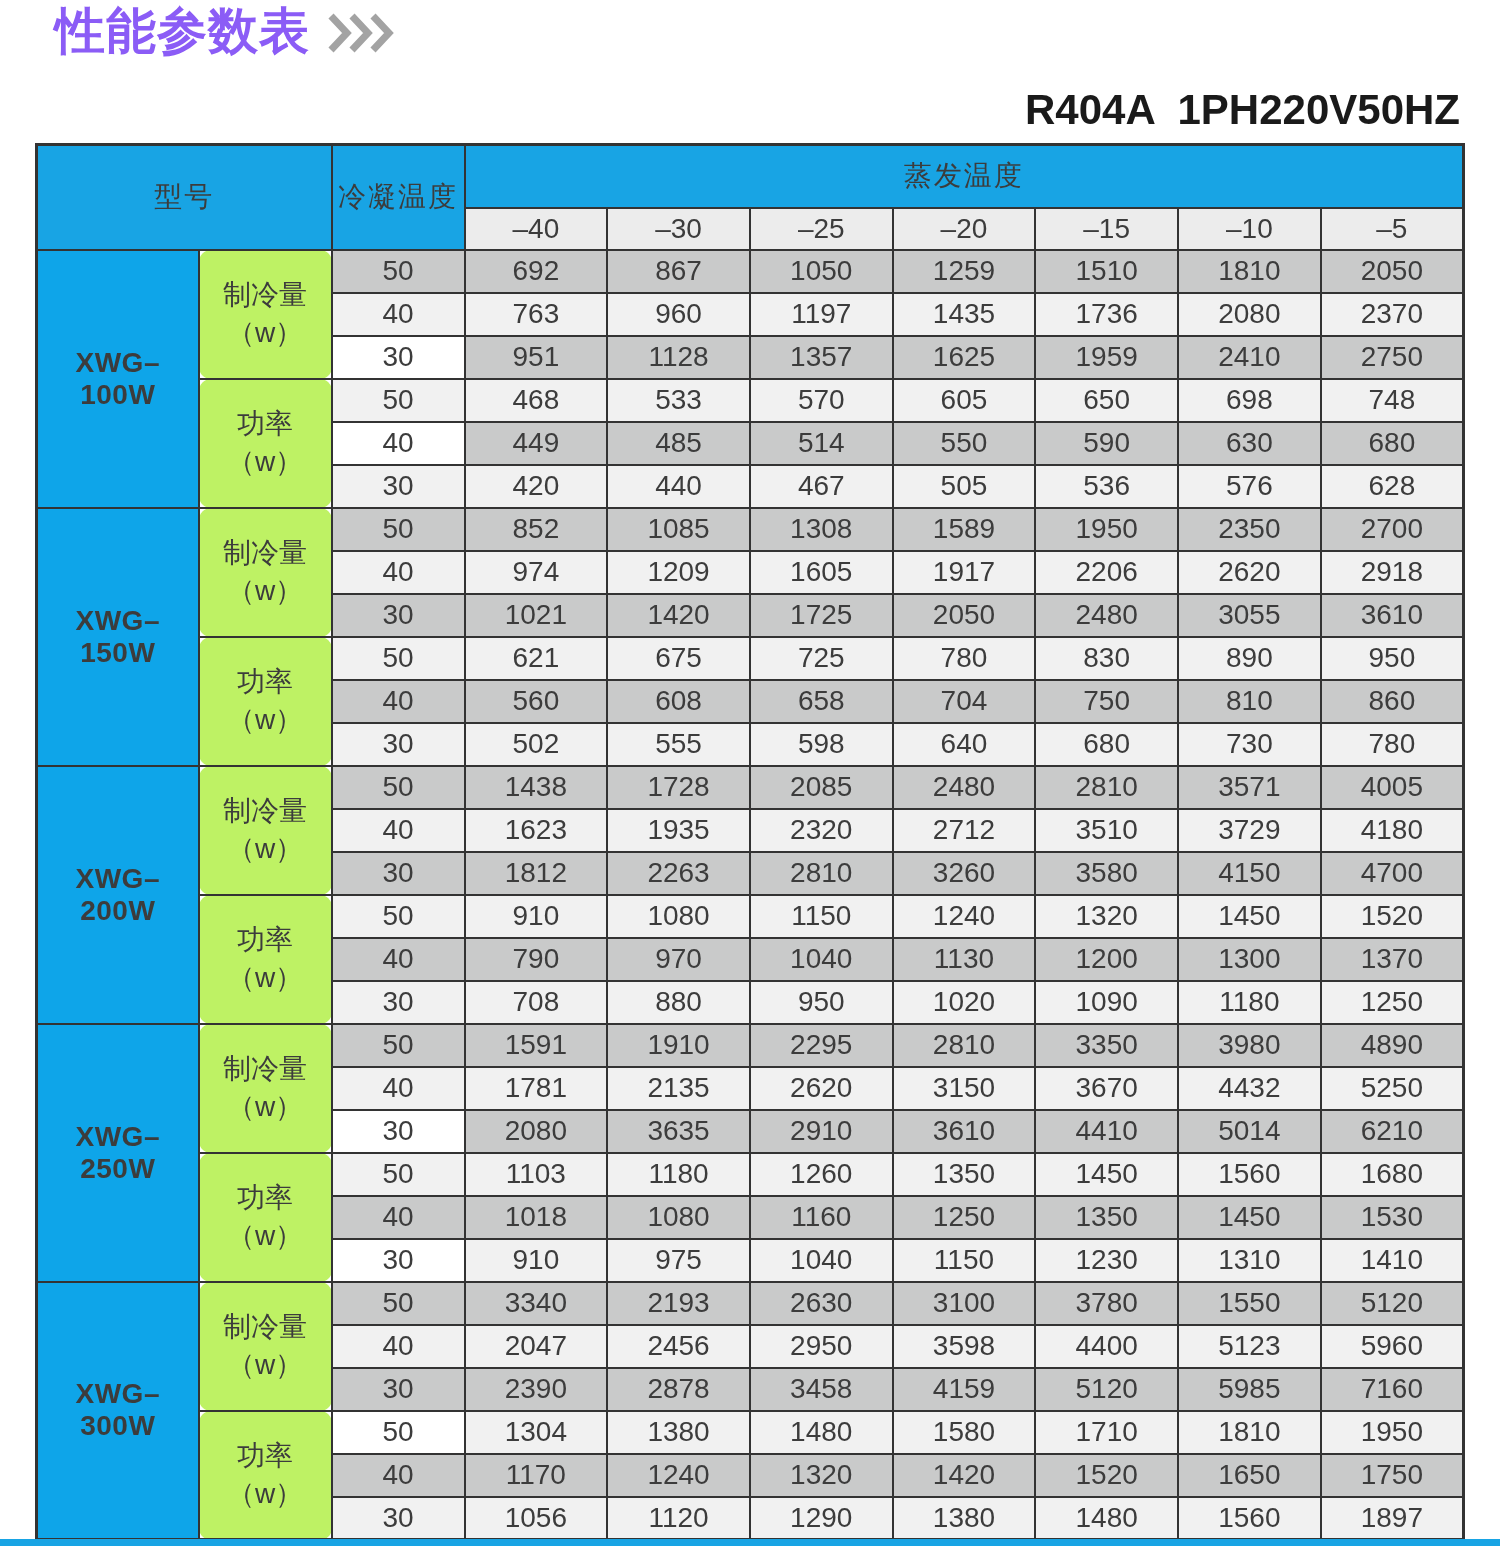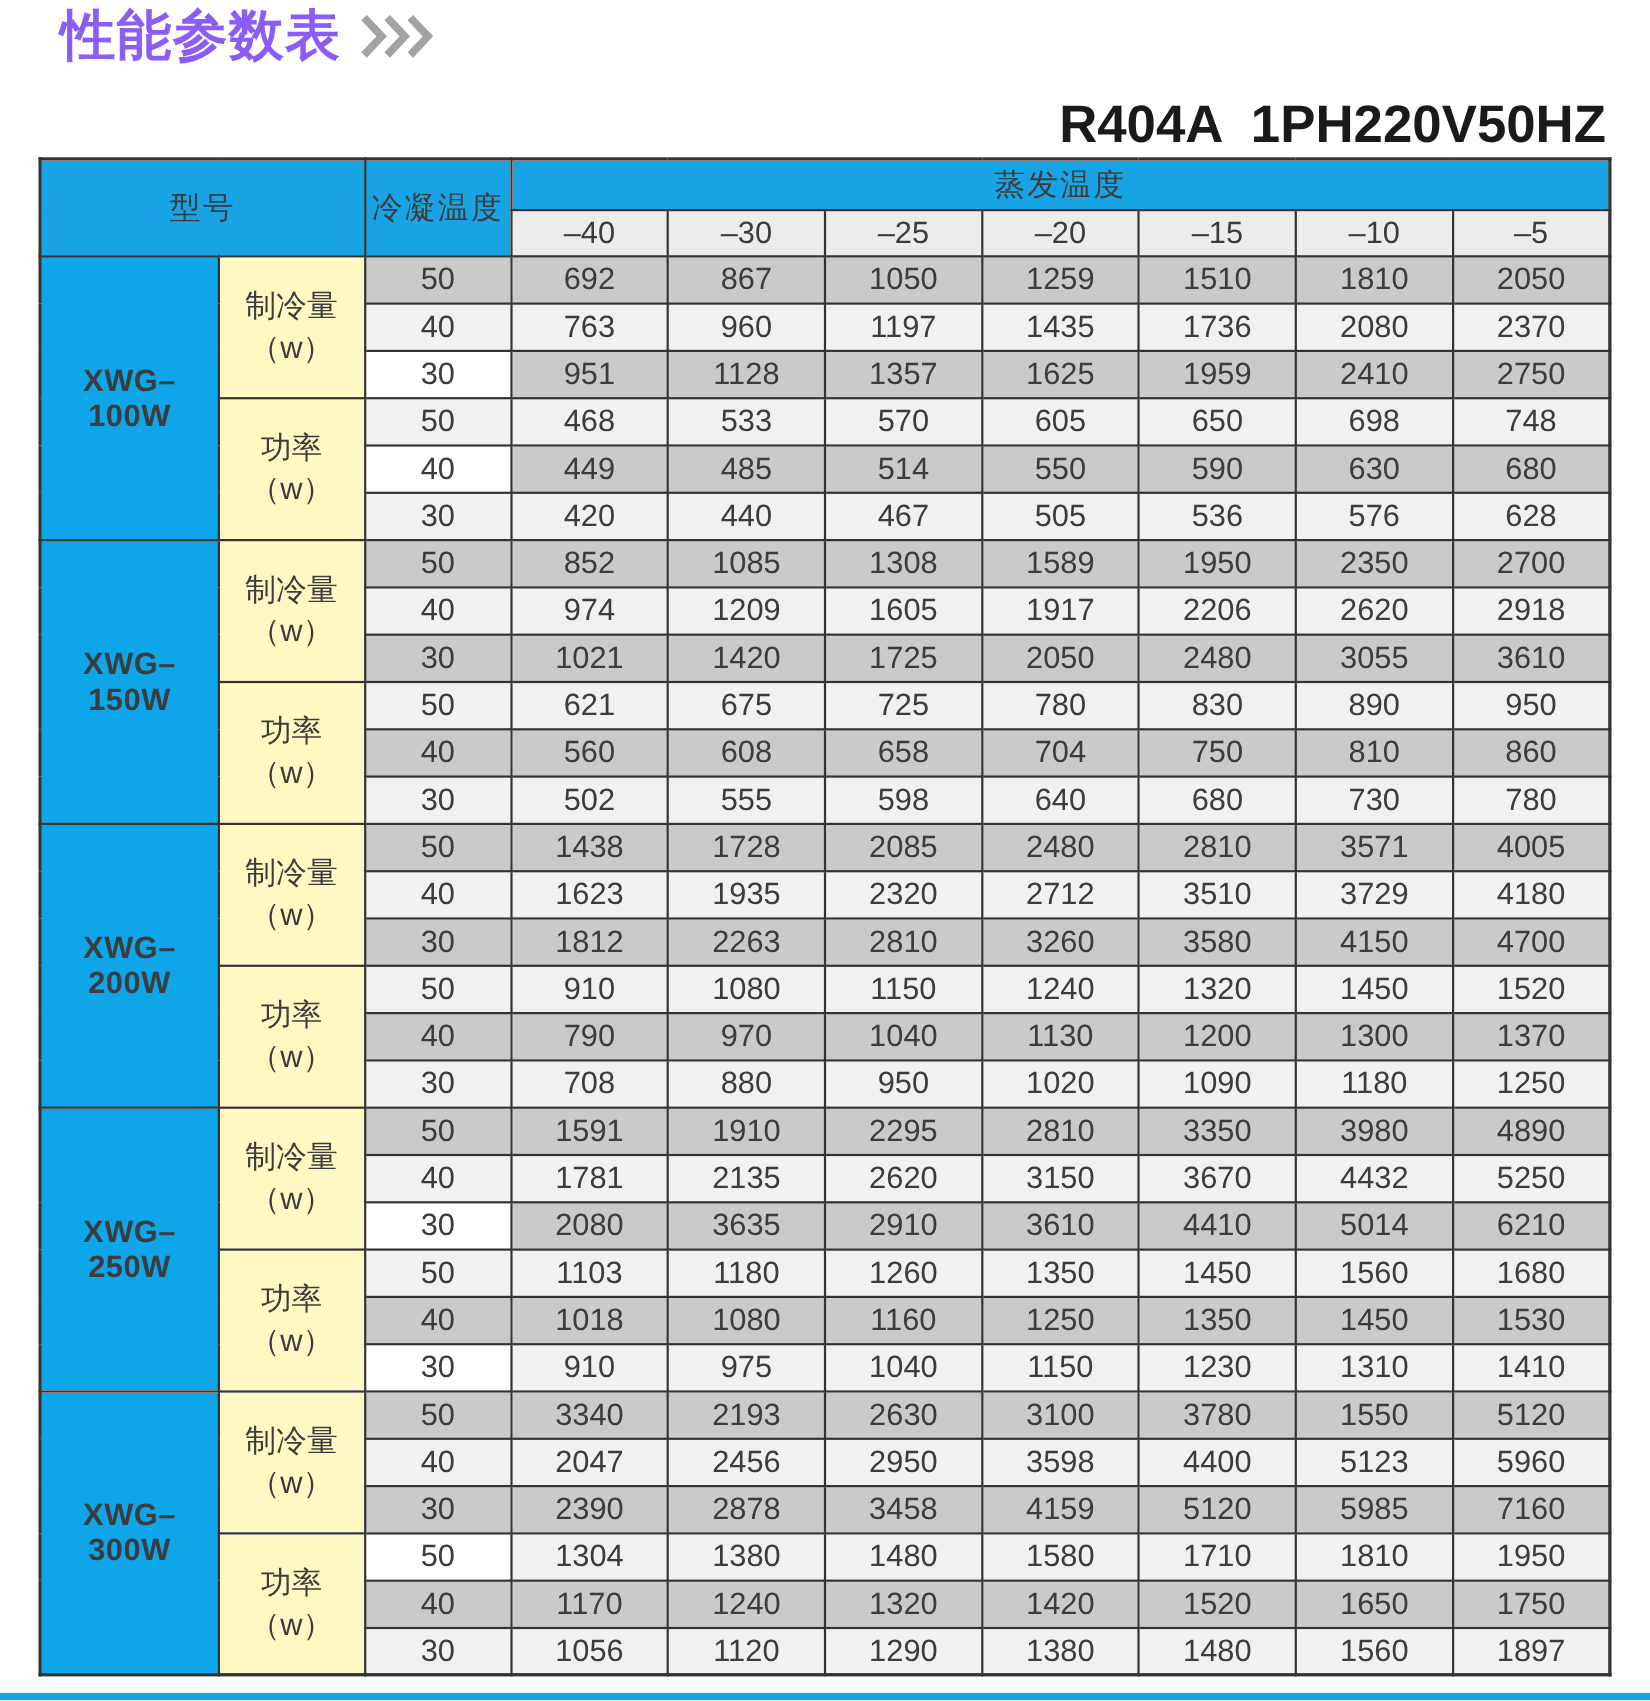--- a/index.html
+++ b/index.html
@@ -13,47 +13,47 @@
   
   .title-wrap{position:absolute;top:4px;left:55px;display:flex;align-items:center;}
   .page-title{
     margin:0;font-size:50px;line-height:52px;font-weight:bold;
     color:#8b5cf6;letter-spacing:1px;
   }
   .title-arrows{margin-left:16px;margin-top:8px;}
   
   .spec{
     position:absolute;top:86px;right:40px;
-    font-size:48px;font-weight:bold;color:#1a1a1a;
+    font-size:42px;font-weight:bold;color:#1a1a1a;
     white-space:pre;letter-spacing:0px;
   }
   
   table.perf{
     position:absolute;top:143px;left:35px;
     width:1430px;
     border-collapse:collapse;table-layout:fixed;
     border:3px solid #333333;
   }
   table.perf th, table.perf td{
     border:2px solid #333333;
     text-align:center;vertical-align:middle;
     padding:0;
     font-size:28px;color:#3c3c3c;
     overflow:hidden;
   }
-  thead tr.h1{height:46px;}
+  thead tr.h1{height:63px;}
   thead tr.h2{height:42px;}
   tbody tr{height:43px;}
   th.blue{
     background:#18a4e4;color:#ffffff;font-weight:normal;
     font-size:29px;letter-spacing:2px;
   }
   th.sub{background:#ececec;font-weight:normal;color:#333333;margin-top:16px;}
   td.model{background:#0ea5e9;font-weight:bold;color:#1a1a1a;letter-spacing:0.5px;}
-  td.attr{background:#fef9c3;color:#333333;}
+  td.attr{background:#bef264;color:#333333;border-radius:12px;}
   .bg-gray{background:#c9caca;}
   .bg-light{background:#f1f1f1;}
   .bg-white{background:#ffffff;}
   
   .bottom-bar{
     position:absolute;left:0;right:0;bottom:0;height:7px;
     background:#18a4e4;
   }
 </style>
 </head>

